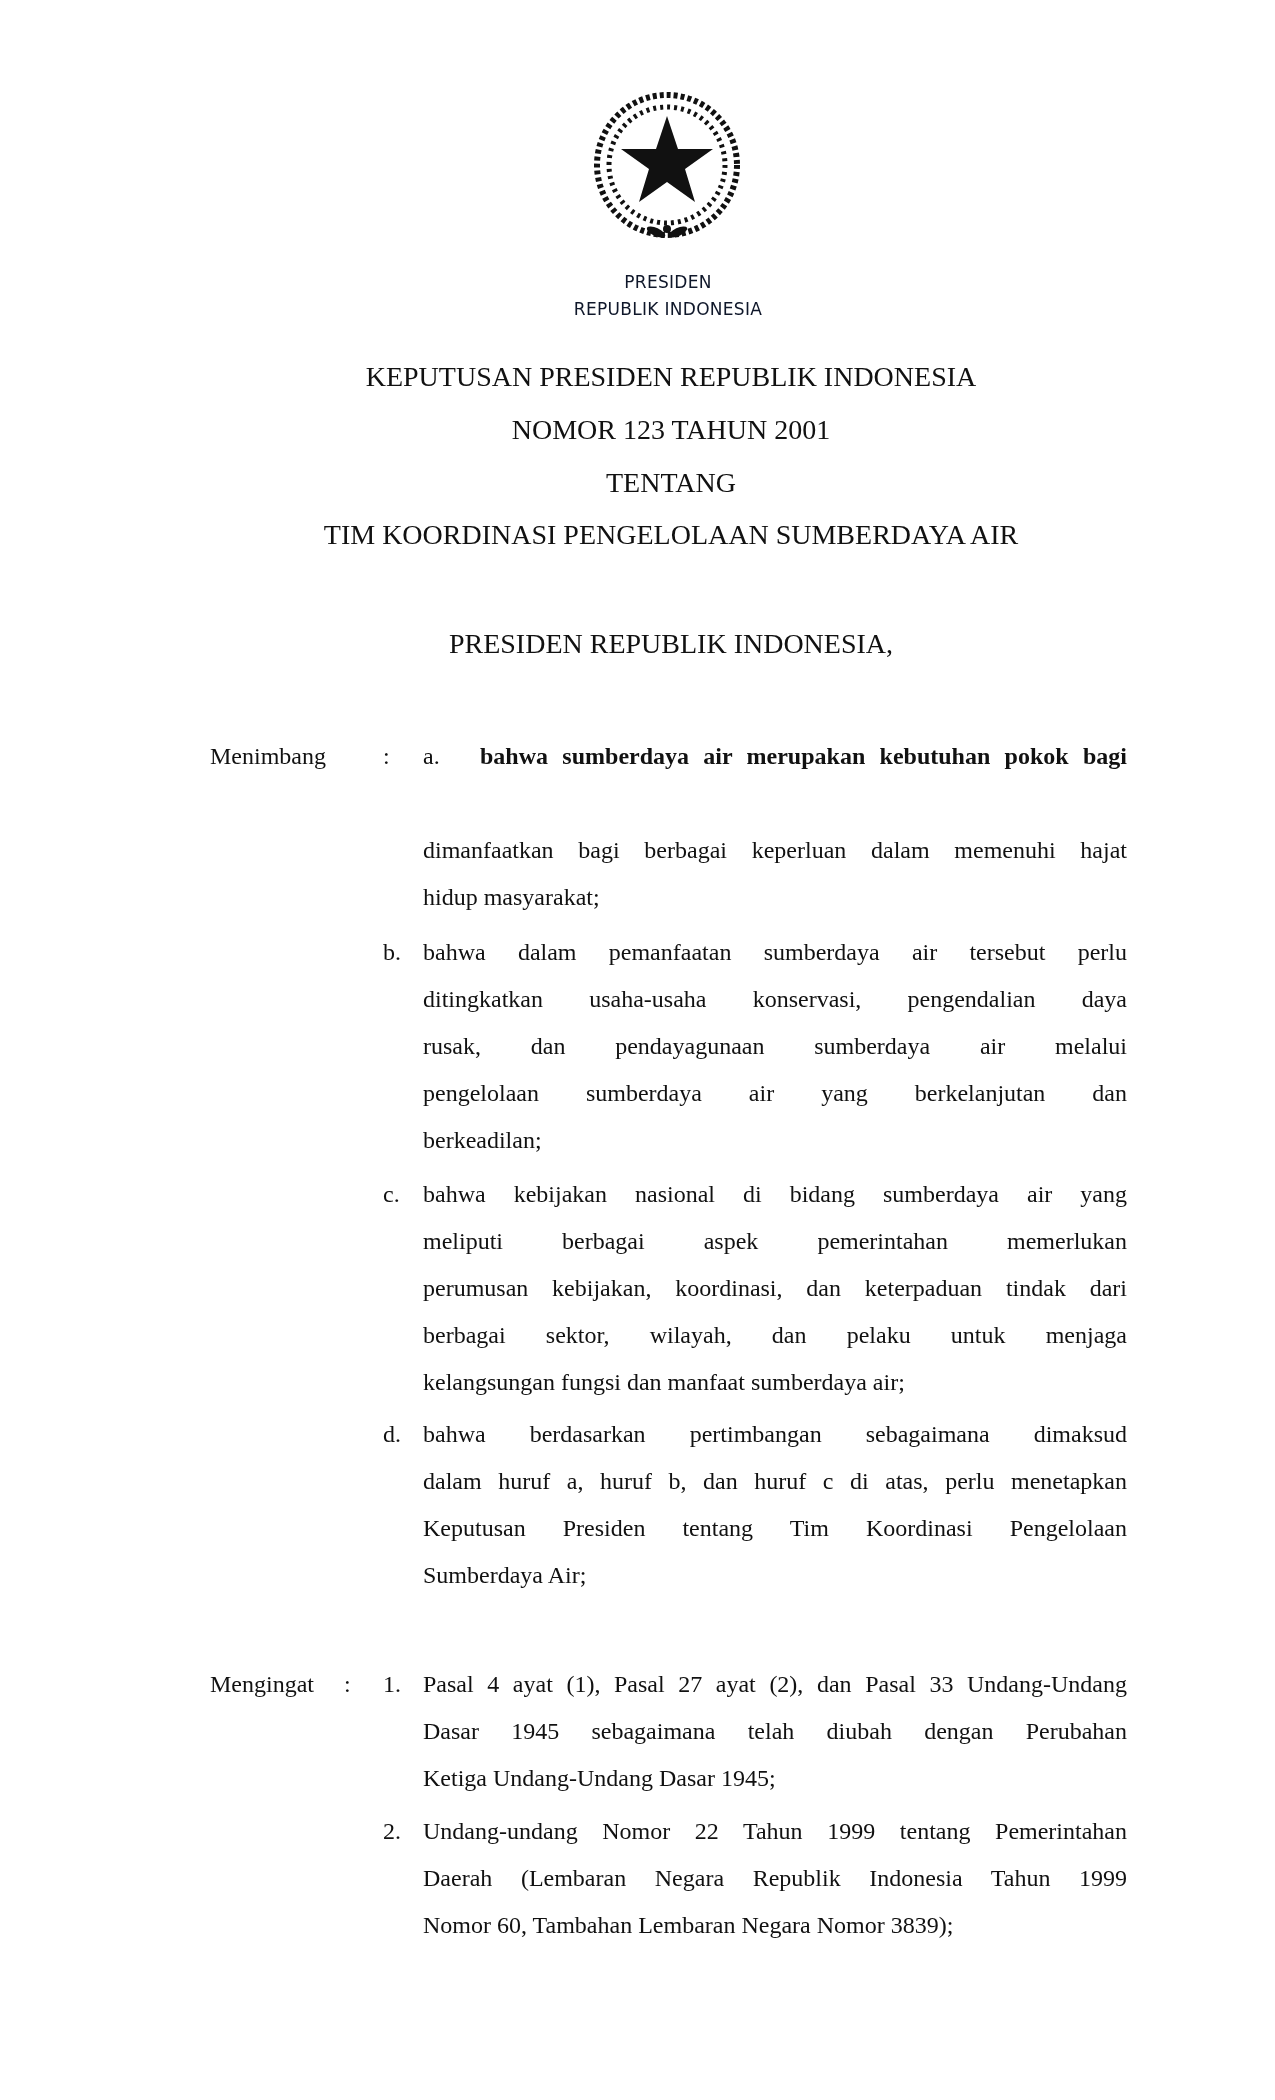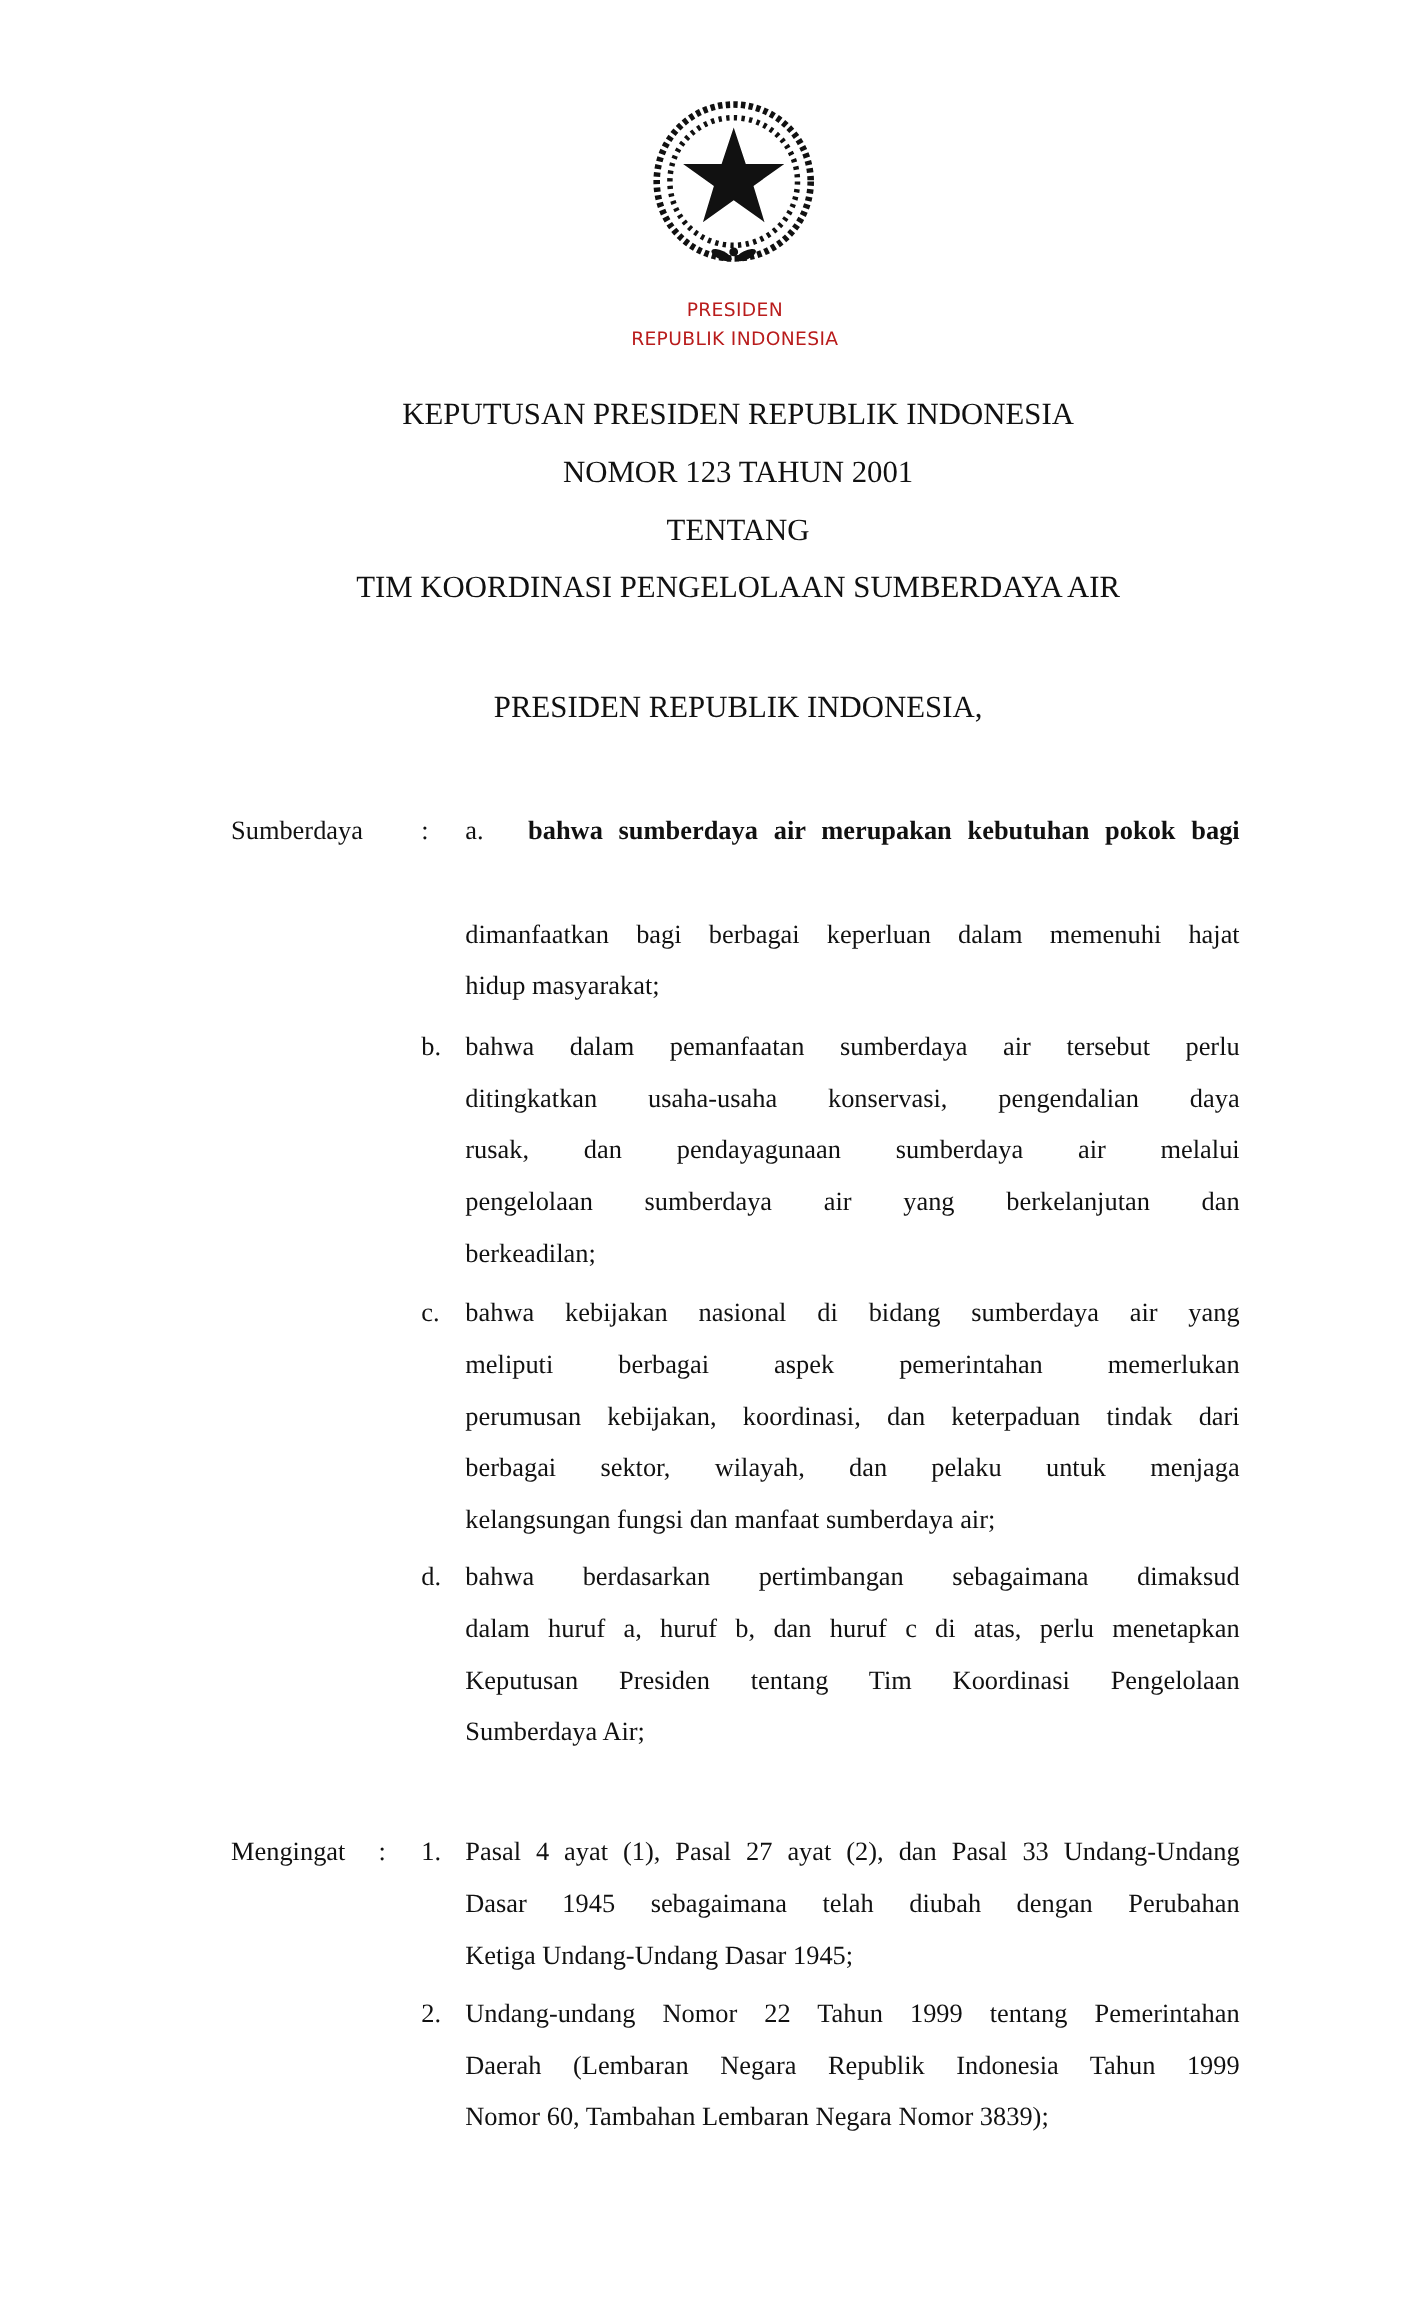--- a/index.html
+++ b/index.html
@@ -1,19 +1,19 @@
 <!DOCTYPE html>
 <html><head>
 <meta charset="utf-8">
 <style>
   html, body { margin: 0; padding: 0; background: #ffffff; }
   body { width: 1275px; height: 2100px; position: relative; overflow: hidden; color: #111111; }
   .abs { position: absolute; }
   .emblem { left: 586px; top: 86px; width: 162px; height: 162px; }
-  .hdr-sans { font-family: "DejaVu Sans", sans-serif; font-size: 17px; color: #b91c1c; text-align: center; width: 500px; left: 418px; letter-spacing: 0.3px; }
+  .hdr-sans { font-family: "DejaVu Sans", sans-serif; font-size: 17px; color: #0f172a; text-align: center; width: 500px; left: 418px; letter-spacing: 0.3px; }
   .title { font-family: "Liberation Serif", serif; font-weight: normal; font-size: 28px; text-align: center; width: 1000px; left: 171px; white-space: nowrap; }
   .body { font-family: "Liberation Serif", serif; font-size: 24px; line-height: 47px; }
   .line { position: absolute; white-space: nowrap; height: 47px; }
   .j { text-align: justify; text-align-last: justify; white-space: normal; overflow: hidden; }
   .l { text-align: left; }
   .lbl { position: absolute; }
 </style>
 </head>
 <body>
 
@@ -36,21 +36,21 @@
 <div class="abs hdr-sans" style="top:299px;">REPUBLIK INDONESIA</div>
 
 <div class="abs title" style="top:361px;">KEPUTUSAN PRESIDEN REPUBLIK INDONESIA</div>
 <div class="abs title" style="top:414px;">NOMOR 123 TAHUN 2001</div>
 <div class="abs title" style="top:467px;">TENTANG</div>
 <div class="abs title" style="top:519px;">TIM KOORDINASI PENGELOLAAN SUMBERDAYA AIR</div>
 
 <div class="abs title" style="top:628px;">PRESIDEN REPUBLIK INDONESIA,</div>
 
 <div class="abs body" id="body-root" style="left:0; top:0; width:1275px; height:2100px;">
-  <div class="lbl" style="left:210px; top:733px;">Sumberdaya</div>
+  <div class="lbl" style="left:210px; top:733px;">Menimbang</div>
   <div class="lbl" style="left:383px; top:733px;">:</div>
   <div class="lbl" style="left:210px; top:1661px;">Mengingat</div>
   <div class="lbl" style="left:344px; top:1661px;">:</div>
 <div class="lbl" style="left: 423px; top: 733px;">a.</div>
     <div class="line j" style="left: 480px; top: 733px; width: 647px; font-weight: bold;">bahwa sumberdaya air merupakan kebutuhan pokok bagi</div>
     <div class="line j" style="left: 423px; top: 827px; width: 704px;">dimanfaatkan bagi berbagai keperluan dalam memenuhi hajat</div>
     <div class="line l" style="left: 423px; top: 874px;">hidup masyarakat;</div>
     <div class="lbl" style="left: 383px; top: 929px;">b.</div>
     <div class="line j" style="left: 423px; top: 976px; width: 704px;">ditingkatkan usaha-usaha konservasi, pengendalian daya</div>
     <div class="line j" style="left: 423px; top: 929px; width: 704px;">bahwa dalam pemanfaatan sumberdaya air tersebut perlu</div>

